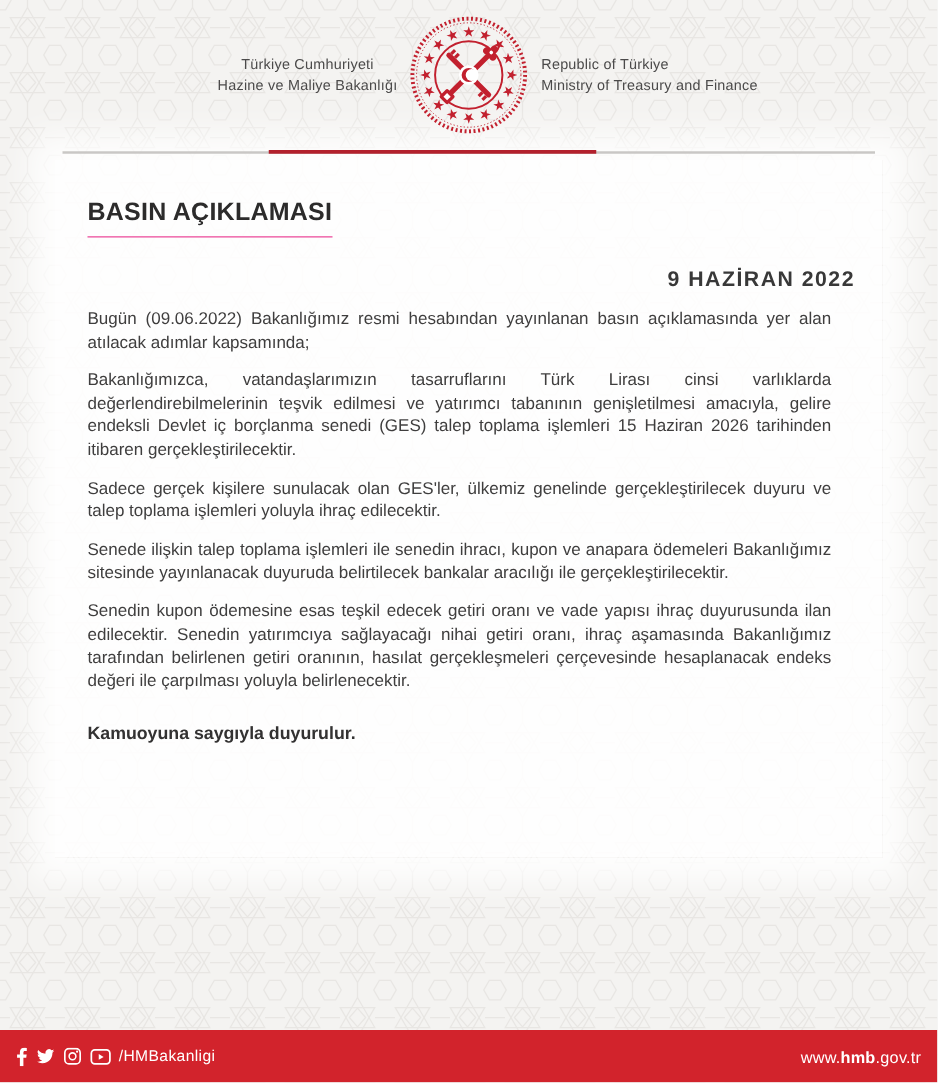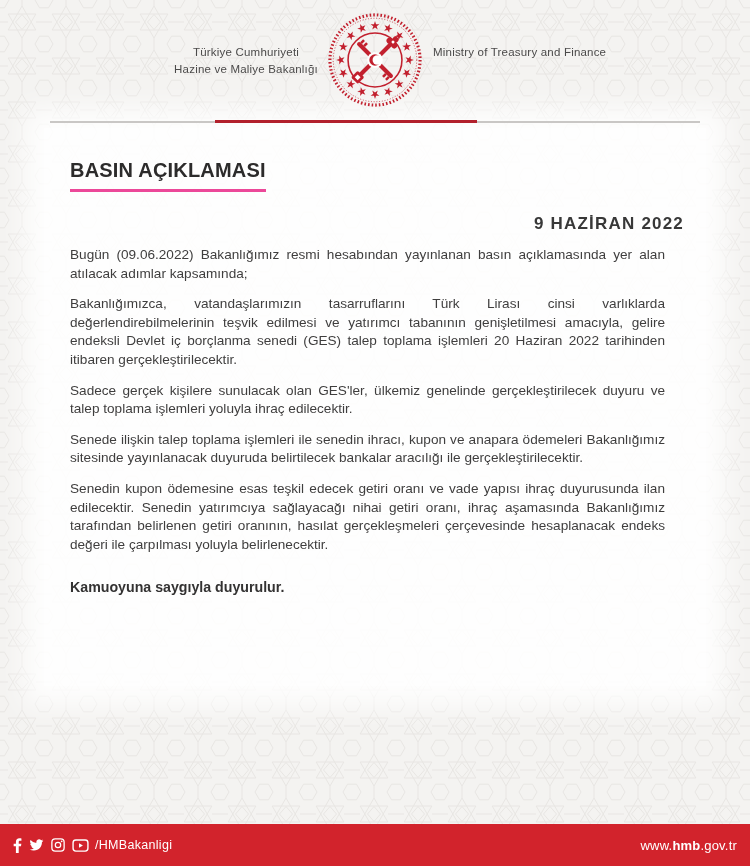--- a/index.html
+++ b/index.html
@@ -18,21 +18,21 @@
              font-size:11.5px;line-height:17px;color:#4b4a4a;letter-spacing:0.2px;}
   .emblem{position:absolute;left:326px;top:11px;}
 
   
   .divider-gray{position:absolute;left:50px;top:121px;width:650px;height:2px;background:#c9c7c5;}
   .divider-red{position:absolute;left:215px;top:120px;width:262px;height:3px;background:#b2202c;}
 
   
   .title{position:absolute;left:70px;top:159px;display:inline-block;
          font-size:20px;font-weight:700;letter-spacing:0.2px;color:#2c2b2b;
-         padding-bottom:7px;border-bottom:3px solid #ec4899;}
+         padding-bottom:7px;border-bottom:1px solid #ec4899;}
   .date{position:absolute;left:70px;top:214px;width:614px;text-align:right;
         font-size:17px;font-weight:700;letter-spacing:1.2px;color:#383838;}
 
   
   .body-text{position:absolute;left:70px;top:246px;width:612px;}
   .body-text p{margin:0 17px 12px 0;font-size:13.6px;line-height:18.6px;
                text-align:justify;color:#3f3e3e;}
   .body-text p.closing{margin-top:24px;font-weight:700;font-size:14.2px;
                        text-align:left;color:#333232;}
 
@@ -121,32 +121,33 @@
         <rect x="47.9" y="72.9" width="4.2" height="4.2" fill="#ffffff"></rect>
       </g>
       <circle cx="50" cy="50" r="8" fill="#ffffff"></circle>
       <g>
         <circle cx="50" cy="50" r="5.8" fill="#c2202e"></circle>
         <circle cx="52.4" cy="50" r="4.9" fill="#ffffff"></circle>
       </g>
     </svg>
 
     <div class="org-right">
+      <div>Republic of Türkiye</div>
       <div>Ministry of Treasury and Finance</div>
     </div>
 
     <div class="divider-gray"></div>
     <div class="divider-red"></div>
 
     <div class="title">BASIN AÇIKLAMASI</div>
     <div class="date">9 HAZİRAN 2022</div>
 
     <div class="body-text">
       <p>Bugün (09.06.2022) Bakanlığımız resmi hesabından yayınlanan basın açıklamasında yer alan atılacak adımlar kapsamında;</p>
-      <p>Bakanlığımızca, vatandaşlarımızın tasarruflarını Türk Lirası cinsi varlıklarda değerlendirebilmelerinin teşvik edilmesi ve yatırımcı tabanının genişletilmesi amacıyla, gelire endeksli Devlet iç borçlanma senedi (GES) talep toplama işlemleri 20 Haziran 2022 tarihinden itibaren gerçekleştirilecektir.</p>
+      <p>Bakanlığımızca, vatandaşlarımızın tasarruflarını Türk Lirası cinsi varlıklarda değerlendirebilmelerinin teşvik edilmesi ve yatırımcı tabanının genişletilmesi amacıyla, gelire endeksli Devlet iç borçlanma senedi (GES) talep toplama işlemleri 15 Haziran 2026 tarihinden itibaren gerçekleştirilecektir.</p>
       <p>Sadece gerçek kişilere sunulacak olan GES'ler, ülkemiz genelinde gerçekleştirilecek duyuru ve talep toplama işlemleri yoluyla ihraç edilecektir.</p>
       <p>Senede ilişkin talep toplama işlemleri ile senedin ihracı, kupon ve anapara ödemeleri Bakanlığımız sitesinde yayınlanacak duyuruda belirtilecek bankalar aracılığı ile gerçekleştirilecektir.</p>
       <p>Senedin kupon ödemesine esas teşkil edecek getiri oranı ve vade yapısı ihraç duyurusunda ilan edilecektir. Senedin yatırımcıya sağlayacağı nihai getiri oranı, ihraç aşamasında Bakanlığımız tarafından belirlenen getiri oranının, hasılat gerçekleşmeleri çerçevesinde hesaplanacak endeks değeri ile çarpılması yoluyla belirlenecektir.</p>
       <p class="closing">Kamuoyuna saygıyla duyurulur.</p>
     </div>
 
   </div>
 
   <div class="footer">
     <div class="social">

